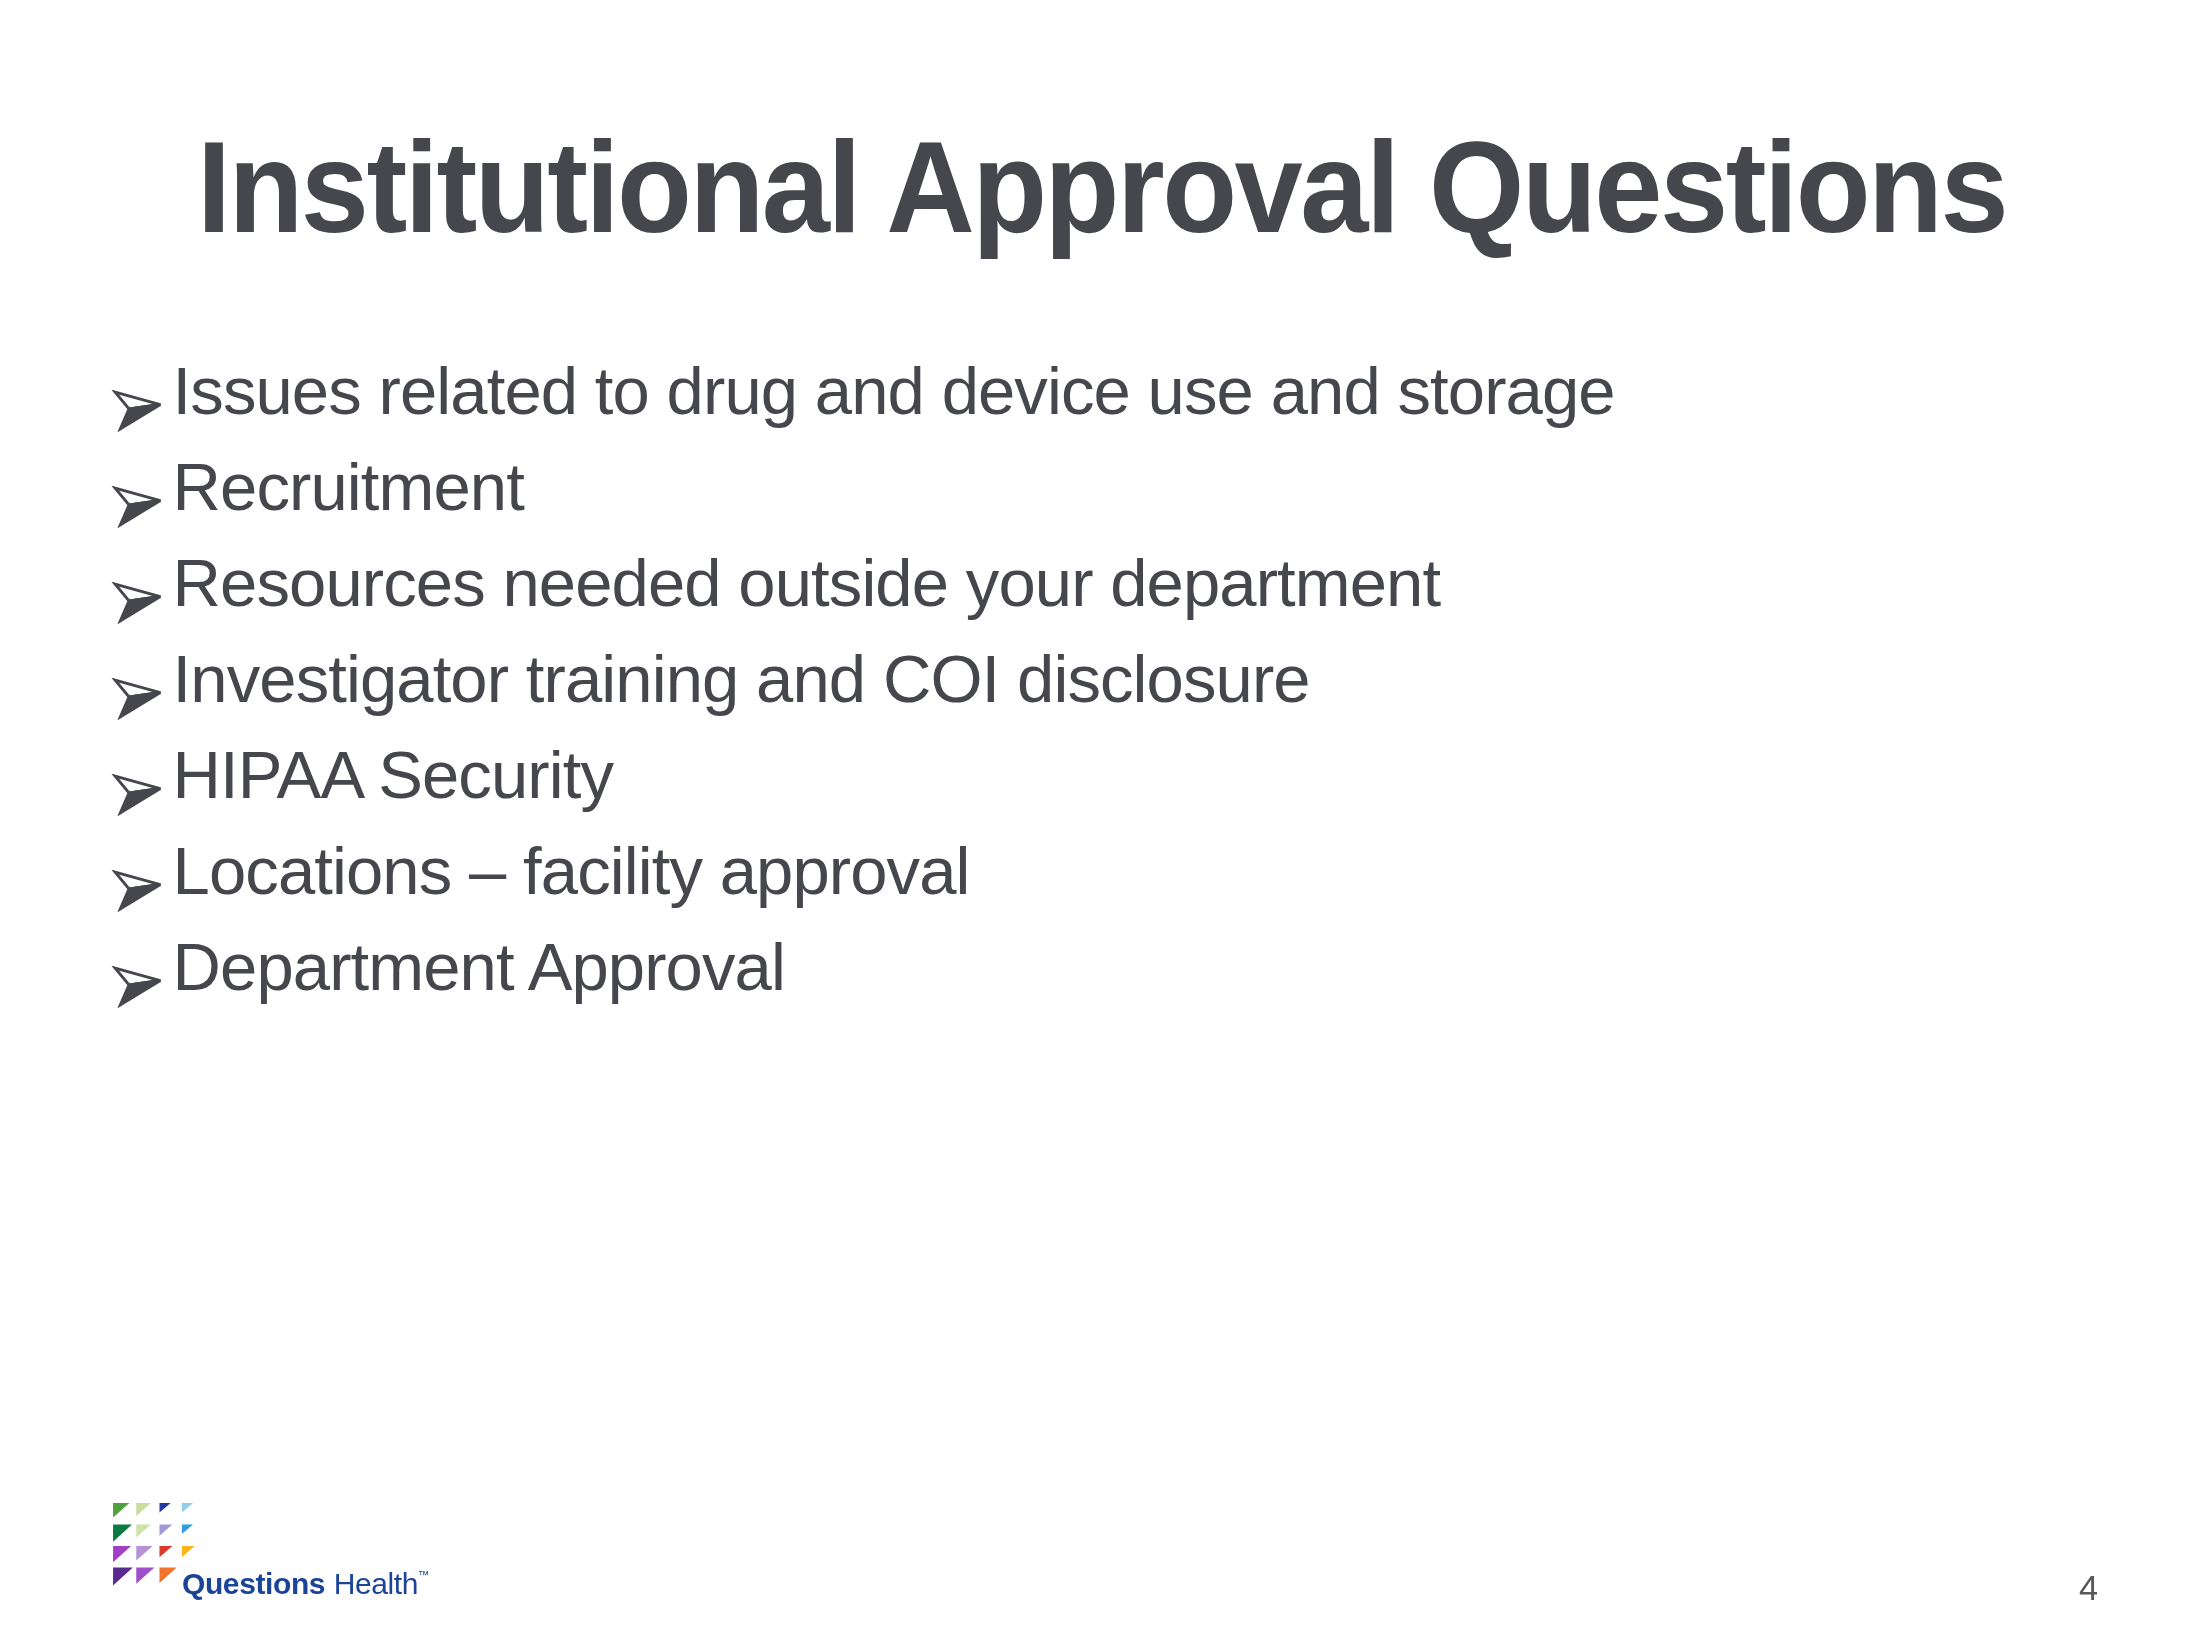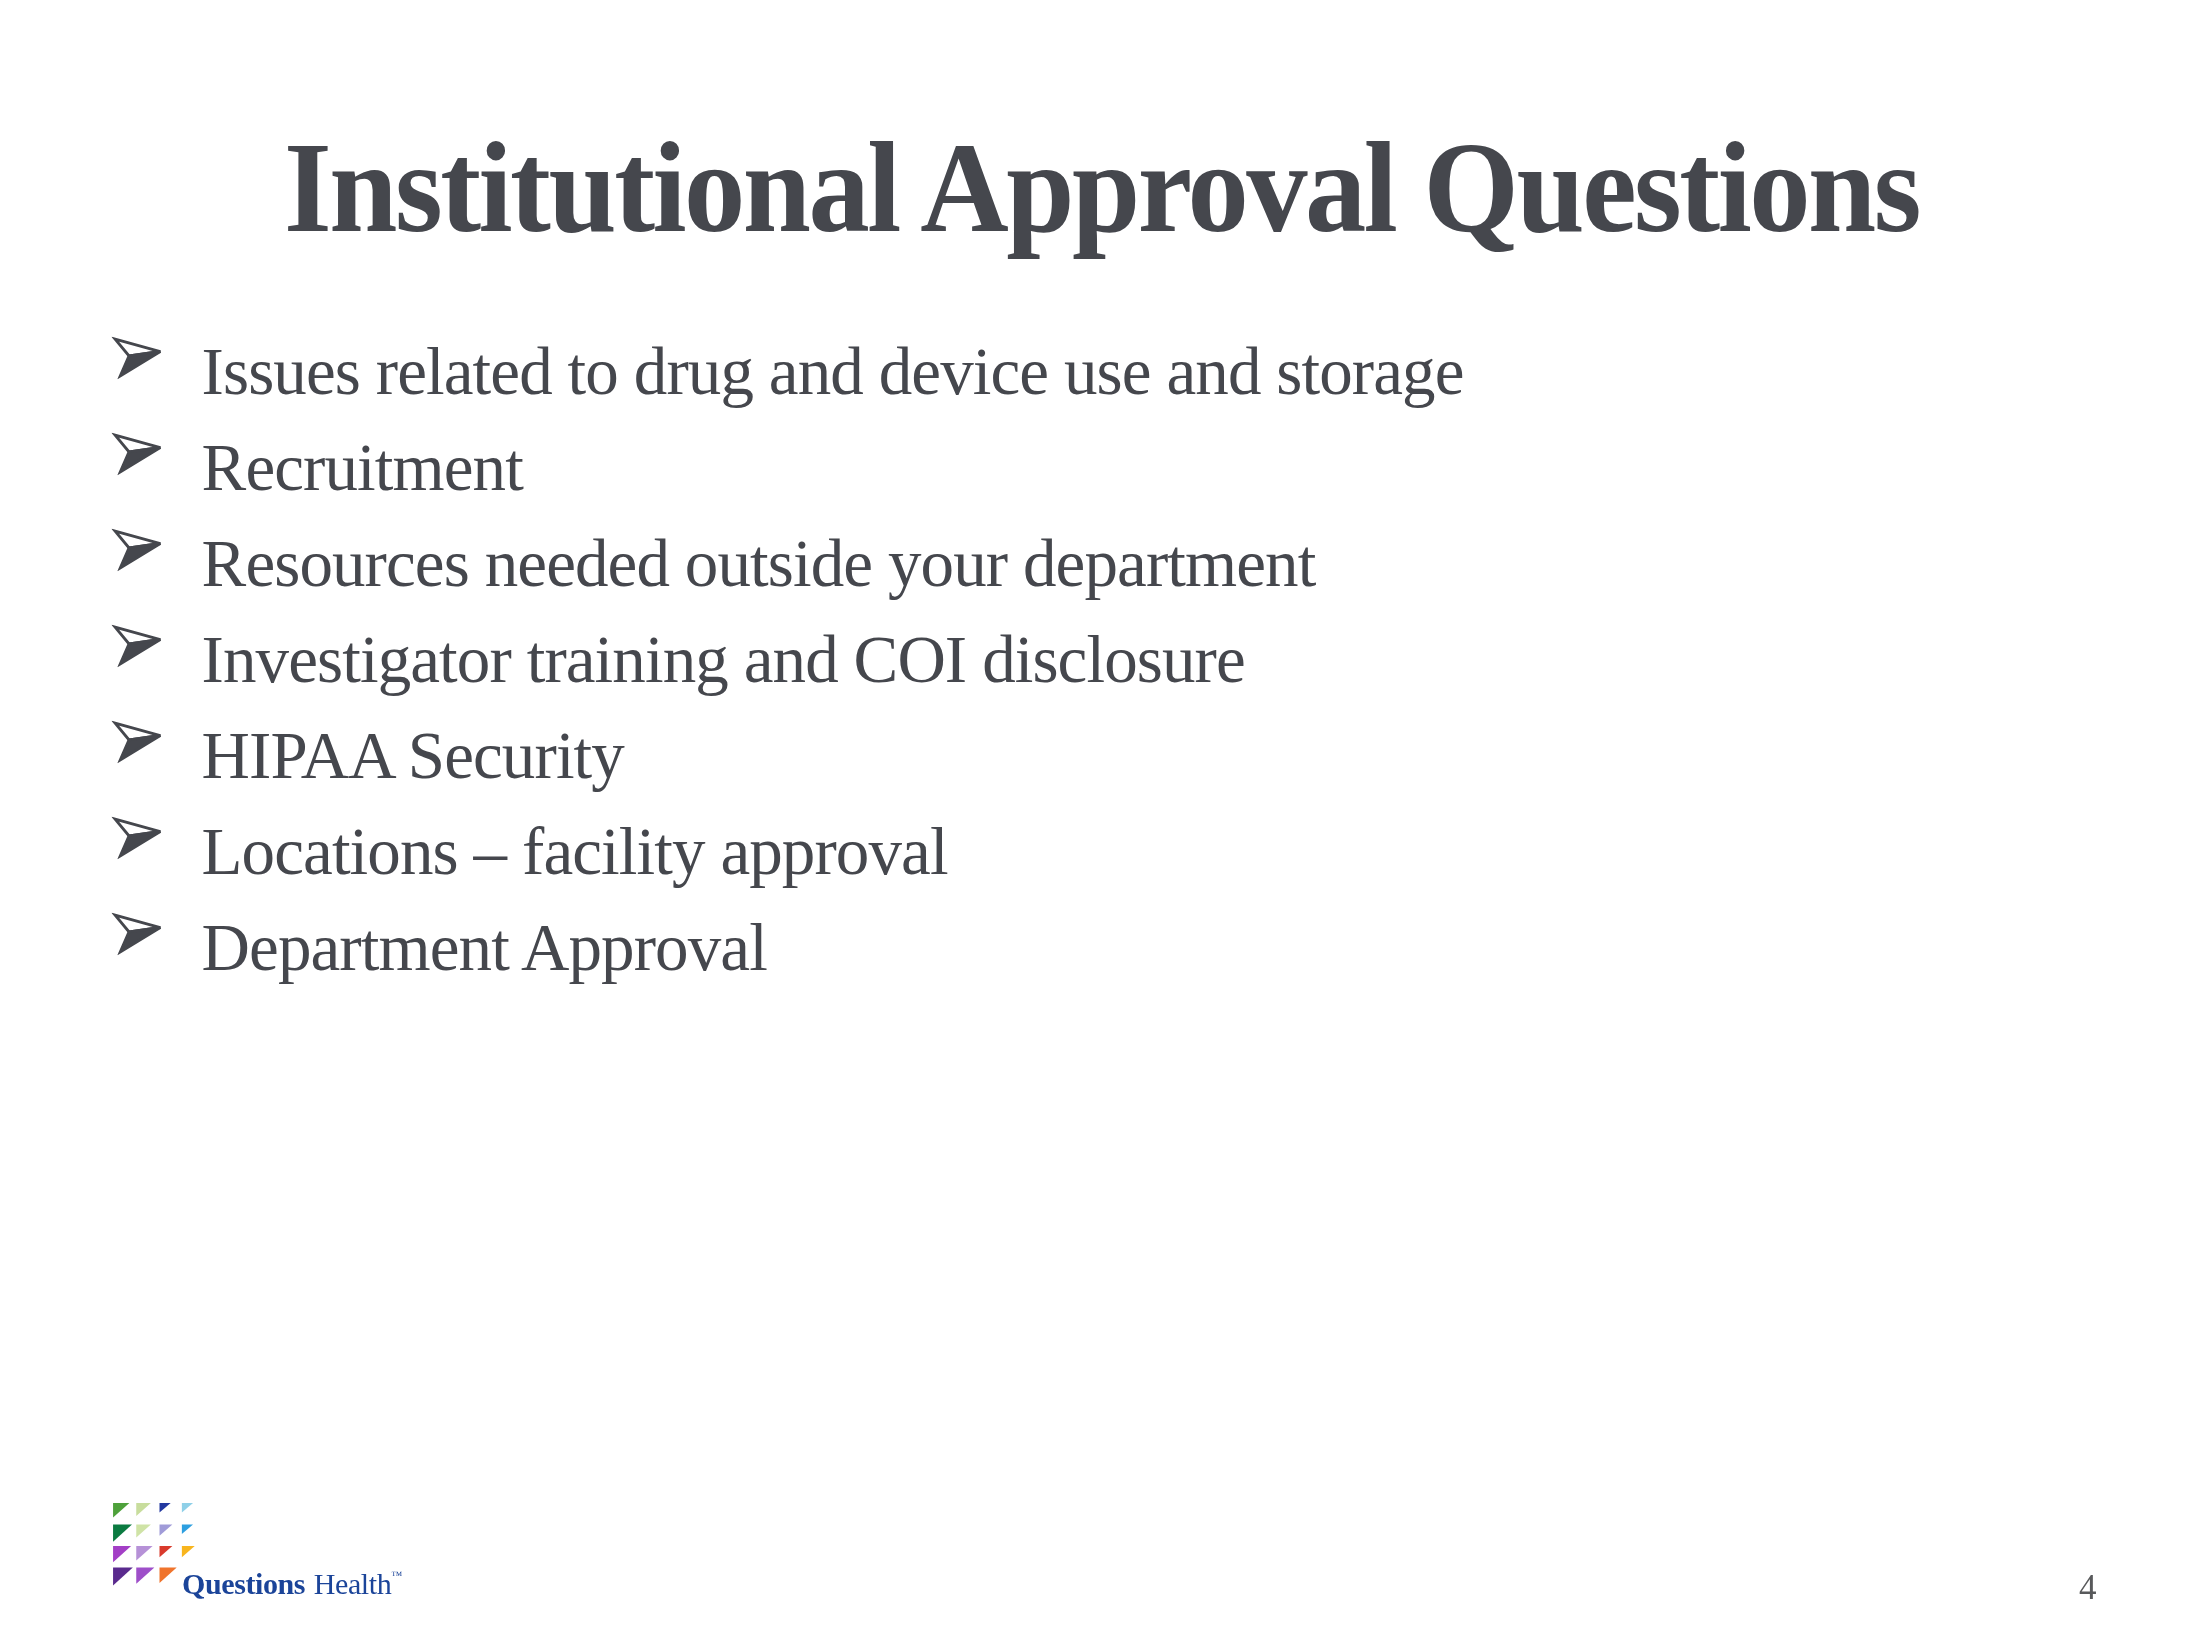--- a/index.html
+++ b/index.html
@@ -2,21 +2,21 @@
 <html style="font-size:13.8px"><head>
 <meta charset="utf-8">
 <style>
   html, body { margin: 0; padding: 0; background: #ffffff; }
   .slide {
     position: relative;
     width: 2097px;
     height: 1652px;
     background: #ffffff;
     overflow: hidden;
-    font-family: Liberation Serif, serif;
+    font-family: Liberation Sans, sans-serif;
   }
   .title {
     position: absolute;
     top: 110px;
     left: 0;
     width: 2203px;
     margin: 0;
     text-align: center;
     font-size: 129px;
     line-height: 155px;
@@ -30,27 +30,26 @@
   .bullet-list {
     position: absolute;
     top: 333px;
     left: 114px;
     margin: 0;
     padding: 0;
     list-style: none;
   }
   .bullet-list li {
     display: flex;
-    align-items: flex-start;
+    align-items: flex-end;
     height: 96px;
     font-size: 67px;
     letter-spacing: -0.9px;
     color: #45474d;
     white-space: nowrap;
-    gap: 29px;
   }
   .bullet-arrow {
     width: 50px;
     height: 43px;
     flex: 0 0 50px;
     margin-right: 8.6px;
     transform: rotate(-8deg);
   }
   .bullet-arrow .top-half { fill: #ffffff; stroke: #45474d; stroke-width: 2; }
   .bullet-arrow .bottom-half { fill: #45474d; stroke: #45474d; stroke-width: 2; }

